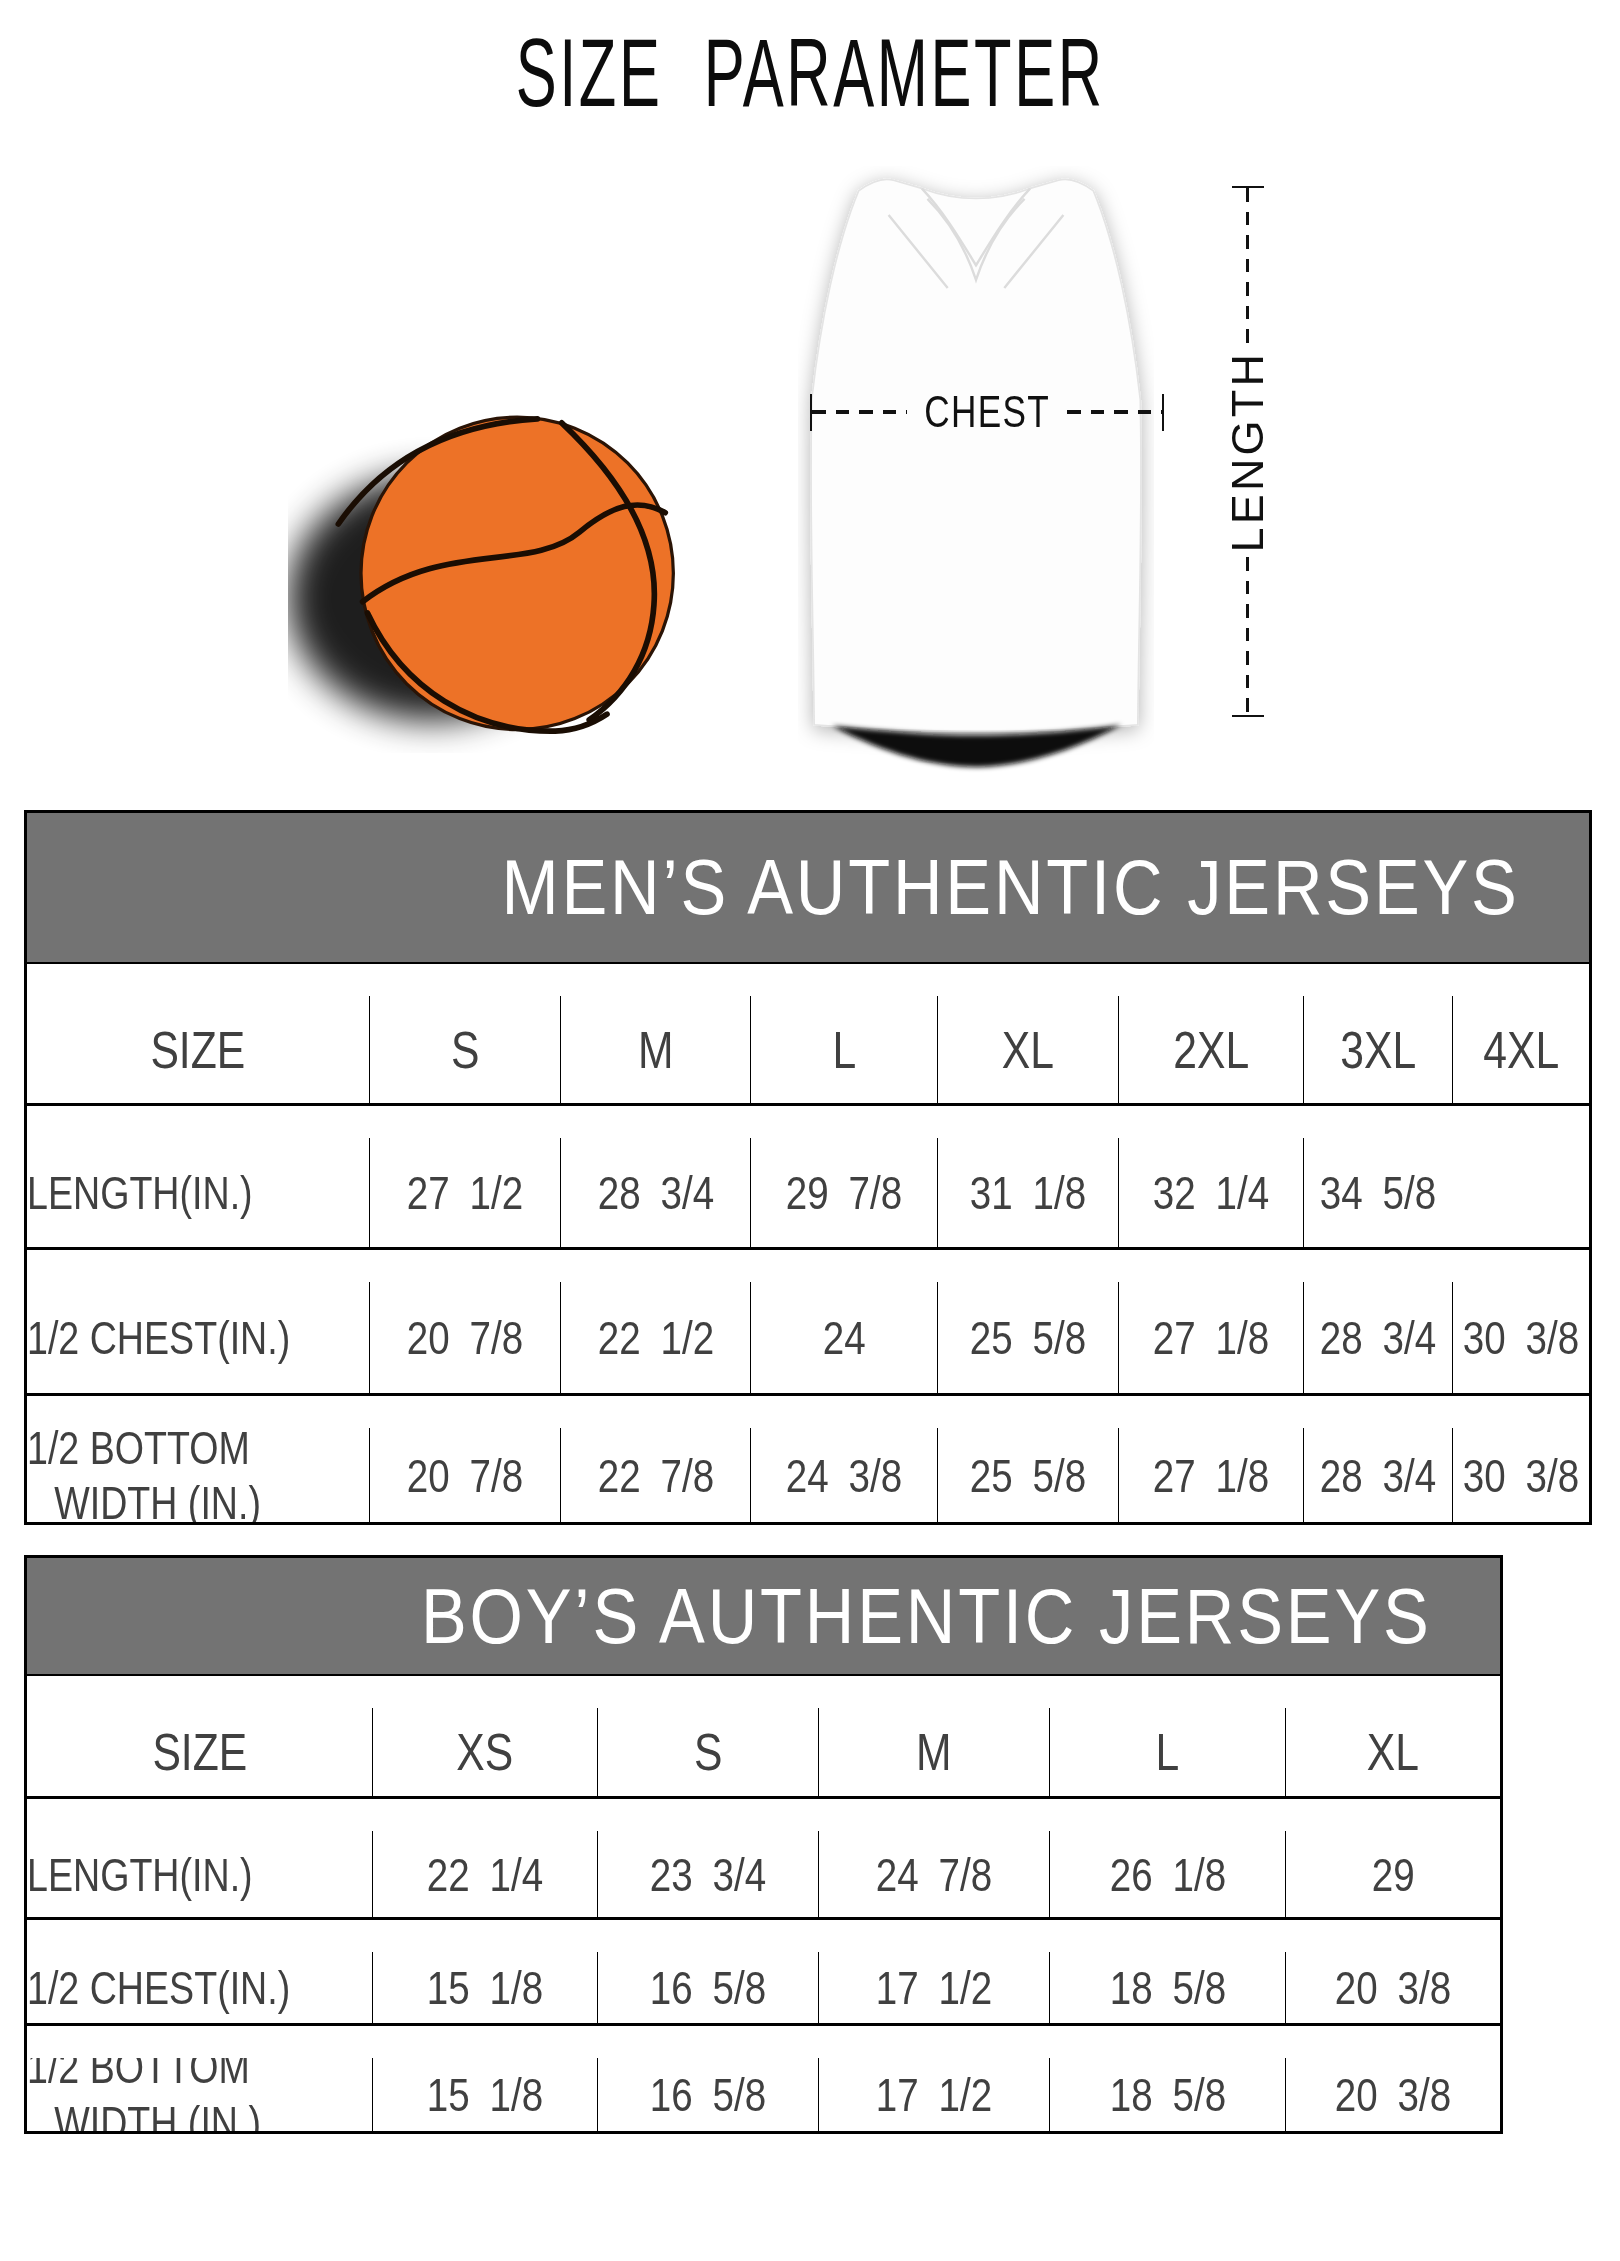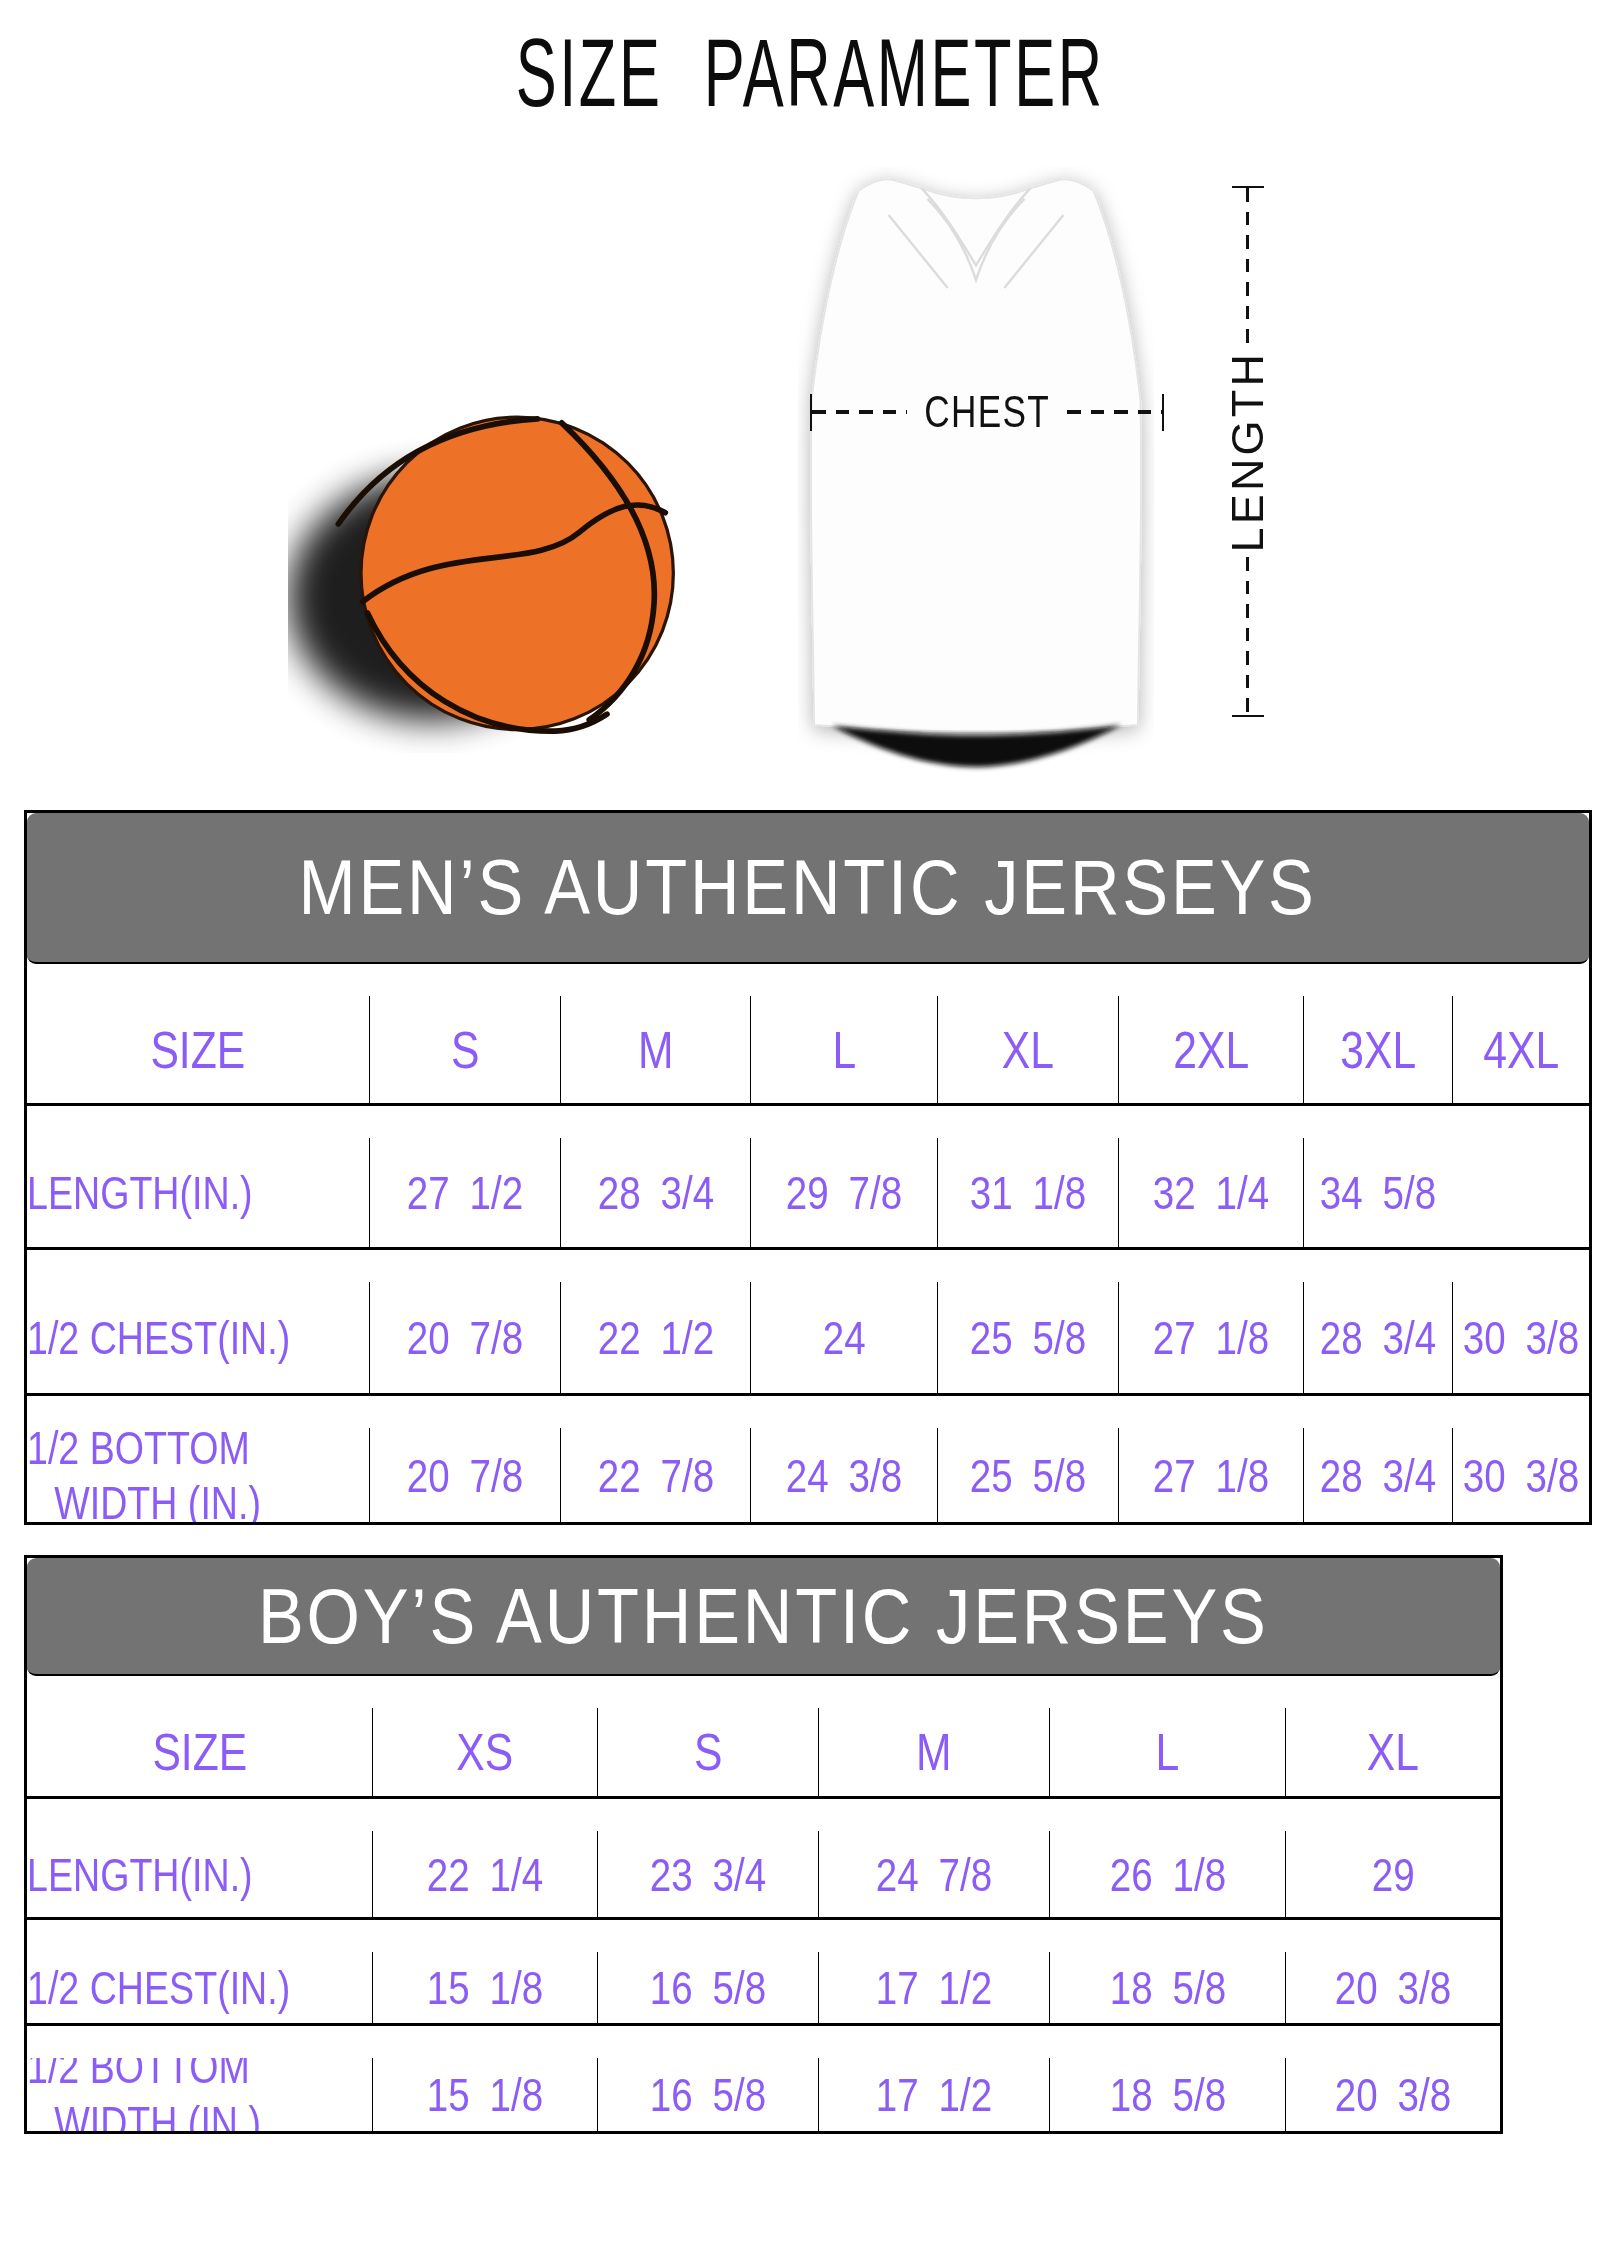--- a/index.html
+++ b/index.html
@@ -42,23 +42,22 @@
     background:repeating-linear-gradient(180deg,#111 0 13.8px, transparent 13.8px 23.5px); }
   .length-text {
     flex:0 0 auto; writing-mode:vertical-rl; transform:rotate(180deg);
     font-size:45px; letter-spacing:3.2px; color:#111; padding:4.9px 0;
   }
   
   .size-table { position:absolute; left:24px; border:3.2px solid #000; background:#fff; }
   .men-table { top:810px; width:1562px; }
   .boys-table { top:1555px; width:1473px; }
   .band {
-    background:var(--header_gray,#737373); display:flex; align-items:center; justify-content:center;
+    background:var(--header_gray,#737373); display:flex; align-items:center; justify-content:flex-end;
     border-bottom:2.4px solid #000;
-    border-radius:9px;
   }
   .men-table .band { height:149px; }
   .boys-table .band { height:116px; }
   .band-text {
     color:#fff; font-size:78px; letter-spacing:3.2px; white-space:nowrap;
     display:inline-block; transform:scaleX(0.88); transform-origin:center;
   }
   .trow { display:grid; }
   .men-table .trow { grid-template-columns:21.9% 12.25% 12.15% 11.95% 11.6% 11.85% 9.55% 8.75%; }
   .boys-table .trow { grid-template-columns:23.4% 15.3% 15.0% 15.7% 16.0% 14.6%; }
@@ -66,21 +65,21 @@
   .men-table .row-size { height:139px; }
   .men-table .row-1 { height:141px; }
   .men-table .row-2 { height:143px; }
   .men-table .row-3 { height:126px; }
   .boys-table .row-size { height:120px; }
   .boys-table .row-1 { height:118px; }
   .boys-table .row-2 { height:103px; }
   .boys-table .row-3 { height:105px; }
   .cell {
     display:flex; align-items:center; justify-content:center;
-    font-size:47px; color:#8b5cf6; overflow:hidden;margin-top:32px;
+    font-size:47px; color:#404040; overflow:hidden;margin-top:32px;
   }
   .cell + .cell { border-left:1.6px solid #000; }
   .size-cell { font-size:52px; }
   .label-cell { justify-content:flex-start; }
   .label-cell.center { justify-content:center; padding-left:0; }
   .num { word-spacing:11.3px; }
   .two-line { line-height:1.18; }
   .two-line .l2 { display:inline-block; margin-left:34px; }
 </style>
 </head>

